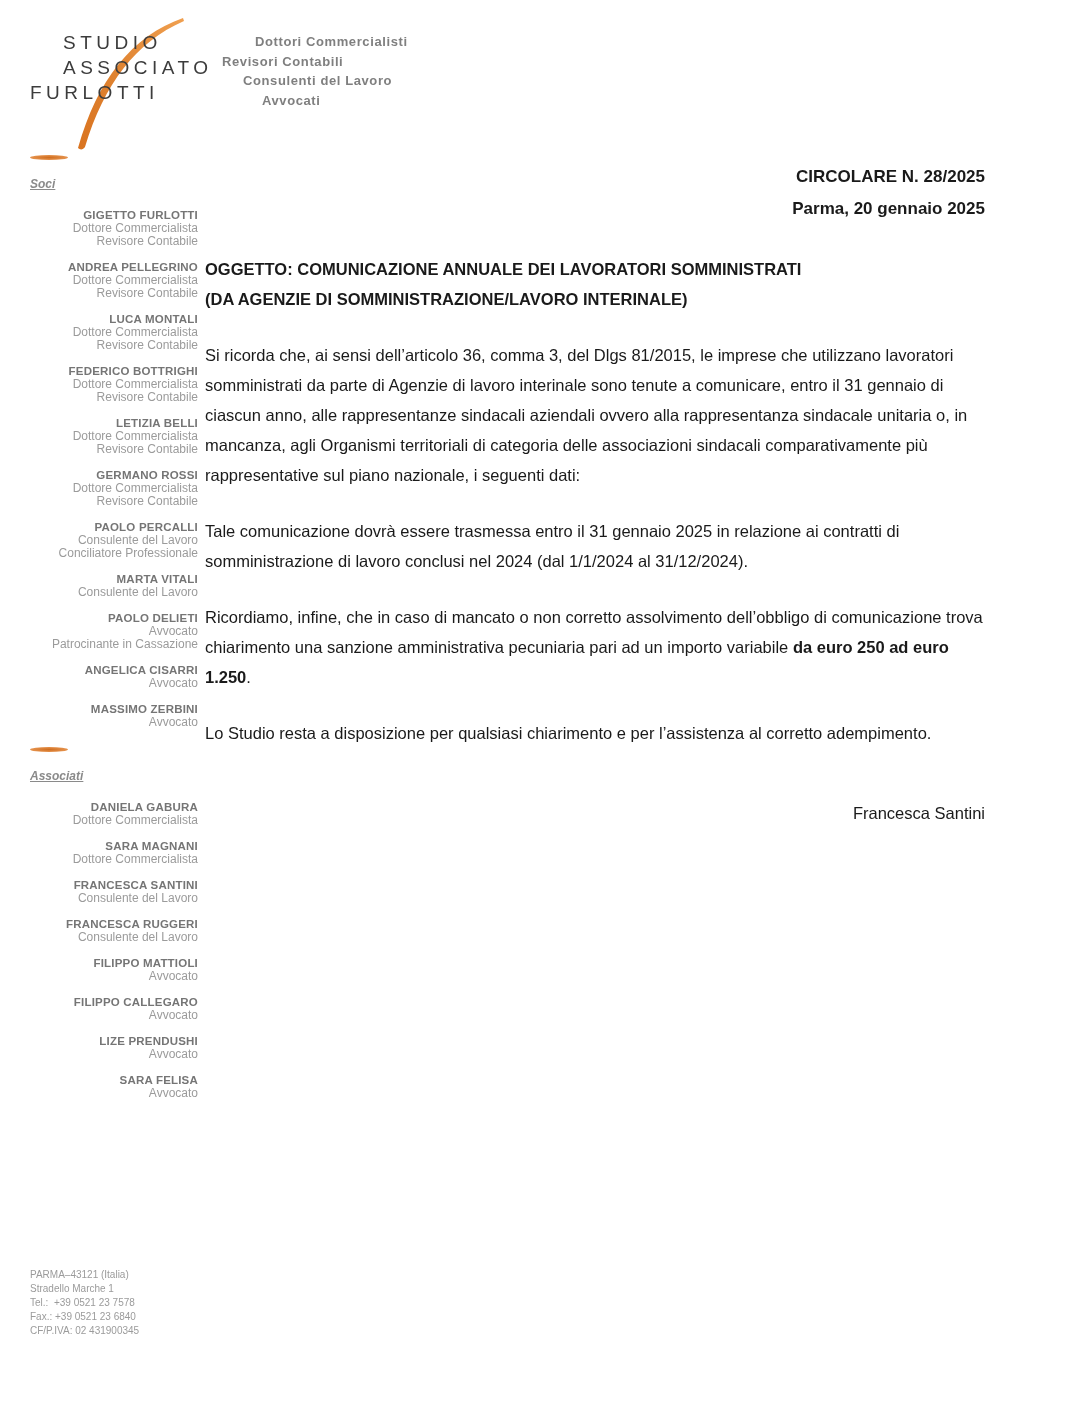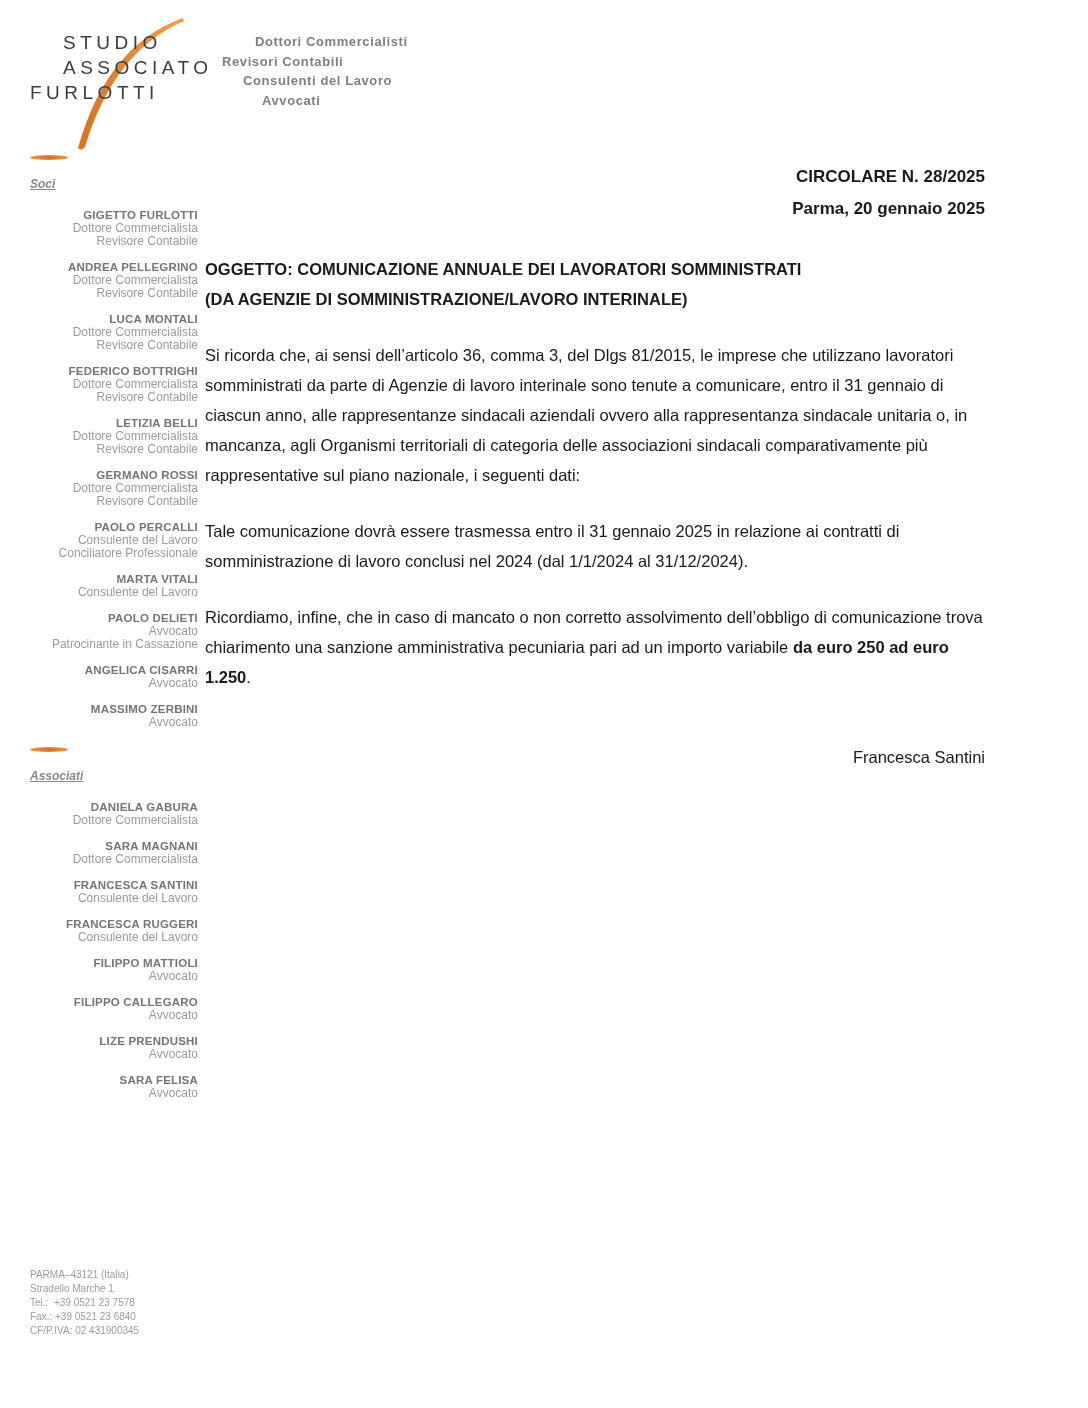--- a/index.html
+++ b/index.html
@@ -215,17 +215,18 @@
       <div>(DA AGENZIE DI SOMMINISTRAZIONE/LAVORO INTERINALE)</div>
     </div>
 
     <div class="para">Si ricorda che, ai sensi dell’articolo 36, comma 3, del Dlgs 81/2015, le imprese che utilizzano lavoratori somministrati da parte di Agenzie di lavoro interinale sono tenute a comunicare, entro il 31 gennaio di ciascun anno, alle rappresentanze sindacali aziendali ovvero alla rappresentanza sindacale unitaria o, in mancanza, agli Organismi territoriali di categoria delle associazioni sindacali comparativamente più rappresentative sul piano nazionale, i seguenti dati:</div>
 
 
     <div class="para">Tale comunicazione dovrà essere trasmessa entro il 31 gennaio 2025 in relazione ai contratti di somministrazione di lavoro conclusi nel 2024 (dal 1/1/2024 al 31/12/2024).</div>
 
     <div class="para"><span>Ricordiamo, infine, che in caso di mancato o non corretto assolvimento dell’obbligo di comunicazione trova chiarimento una sanzione amministrativa pecuniaria pari ad un importo variabile </span><span class="bold">da euro 250 ad euro 1.250</span><span>.</span></div>
 
+    <div class="para">Lo Studio resta a disposizione per qualsiasi chiarimento e per l’assistenza al corretto adempimento.</div>
 
     <div class="sig">Francesca Santini</div>
   </div>
 
 </div>
 
 </body></html>

